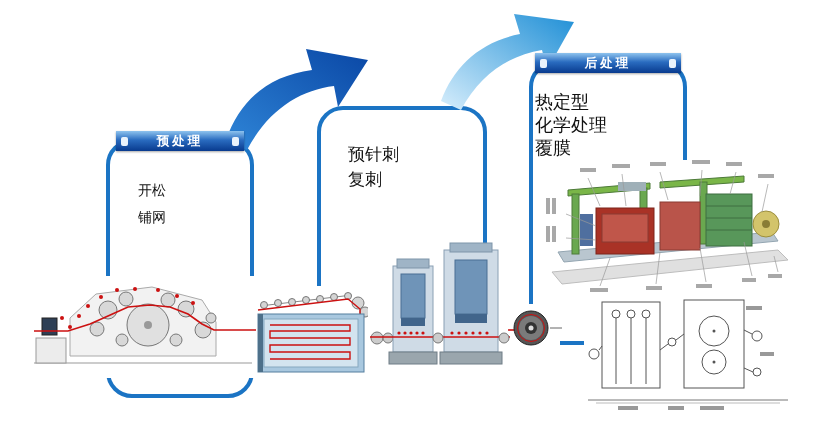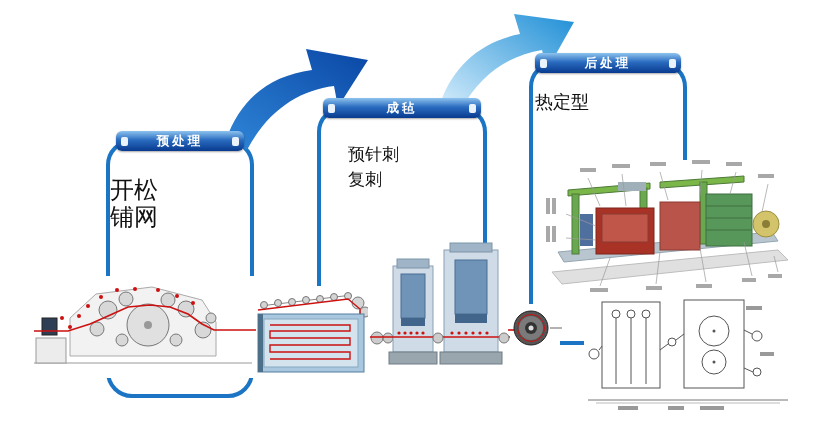--- a/index.html
+++ b/index.html
@@ -2,32 +2,32 @@
 <html><head>
 <meta charset="utf-8">
 <style>
   html,body{margin:0;padding:0;background:#fff;}
   .canvas{position:relative;width:813px;height:430px;background:#fff;overflow:hidden;
           font-family:"Liberation Sans",sans-serif;}
   .stage-box{position:absolute;border:4px solid #1b74c4;border-radius:26px;background:transparent;}
   .box1{left:106px;top:139px;width:140px;height:251px;}
   .box2{left:317px;top:106px;width:162px;height:256px;}
   .box3{left:529px;top:61px;width:150px;height:276px;}
-  .pill{position:absolute;top:-12px;left:50%;transform:translateX(-50%);height:20px;border-radius:6px;
+  .pill{position:absolute;top:-12px;left:50%;transform:translateX(-50%);height:20px;border-radius:0;
         background:linear-gradient(180deg,#8ec3ee 0%,#2a6cc0 45%,#083a8e 100%);
         display:flex;align-items:center;justify-content:space-between;padding:0 5px;z-index:10;
         box-shadow:0 1px 2px rgba(0,0,0,.35);}
   .pill1{width:118px;}
   .pill2{width:148px;}
   .pill3{width:136px;}
   .pill-label{flex:1;text-align:center;color:#fff;font-size:12.5px;font-weight:bold;letter-spacing:3px;
         font-family:"Liberation Sans",sans-serif;}
   .cap{width:7px;height:9px;background:#eaf3fc;border-radius:2px;}
   .items{position:relative;z-index:10;font-family:"Liberation Serif",serif;color:#111;}
-  .box1 .items{margin:34px 0 0 0;font-size:24px;line-height:27px;}
+  .box1 .items{margin:34px 0 0 28px;font-size:14px;line-height:27px;}
   .box2 .items{margin:32px 0 0 27px;font-size:17px;line-height:25px;}
   .box3 .items{margin:26px 16px 0 2px;font-size:18px;line-height:23px;}
   .art{position:absolute;left:0;top:0;z-index:3;pointer-events:none;}
 </style>
 </head>
 <body>
 
 <div class="canvas">
 
   <div class="stage-box box1">
@@ -36,39 +36,36 @@
       <span class="pill-label">预处理</span>
       <span class="cap"></span>
     </div>
     <div class="items">
       <div class="item">开松</div>
       <div class="item">铺网</div>
     </div>
   </div>
 
   <div class="stage-box box2">
-    <div class="pill pill2">
-      <span class="cap"></span>
-      <span class="pill-label">成毡</span>
-      <span class="cap"></span>
-    </div>
     <div class="items">
       <div class="item">预针刺</div>
       <div class="item">复刺</div>
     </div>
   </div>
 
   <div class="stage-box box3">
     <div class="pill pill3">
       <span class="cap"></span>
       <span class="pill-label">后处理</span>
       <span class="cap"></span>
     </div>
     <div class="items">
       <div class="item">热定型</div>
+      <div class="item">化学处理</div>
+      <div class="item">覆膜</div>
     </div>
   </div>
 
   <svg class="art" width="813" height="430" viewBox="0 0 813 430">
     <defs>
       <linearGradient id="ga1" x1="0" y1="1" x2="1" y2="0">
         <stop offset="0" stop-color="#2f86d8"></stop>
           <stop offset="1" stop-color="#0a47a5"></stop>
       </linearGradient>
       <linearGradient id="ga2" x1="0" y1="1" x2="1" y2="0">

